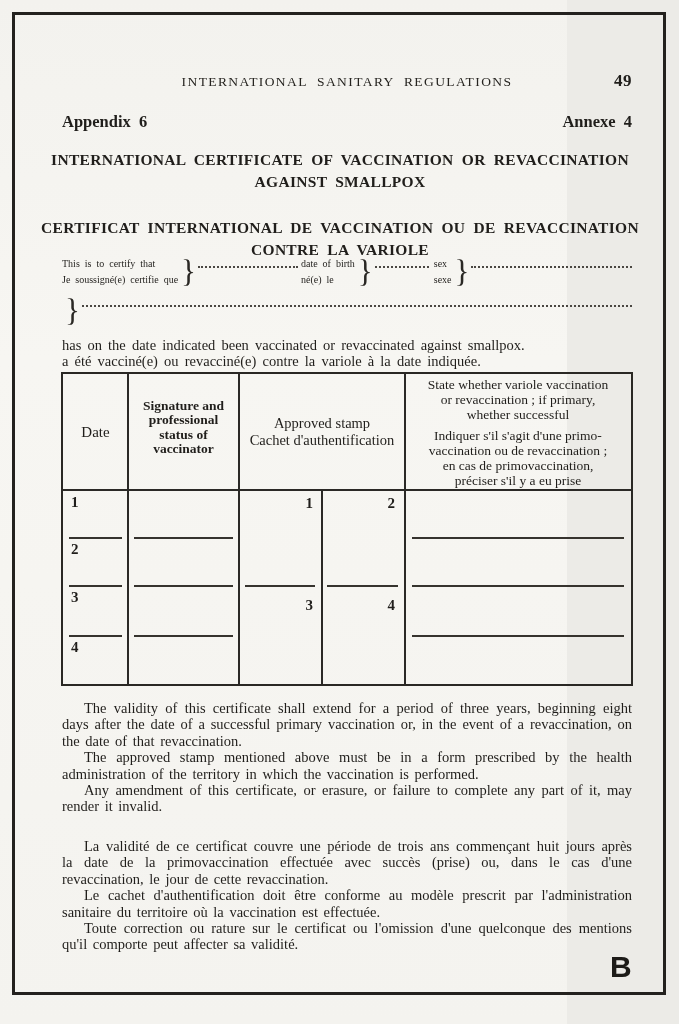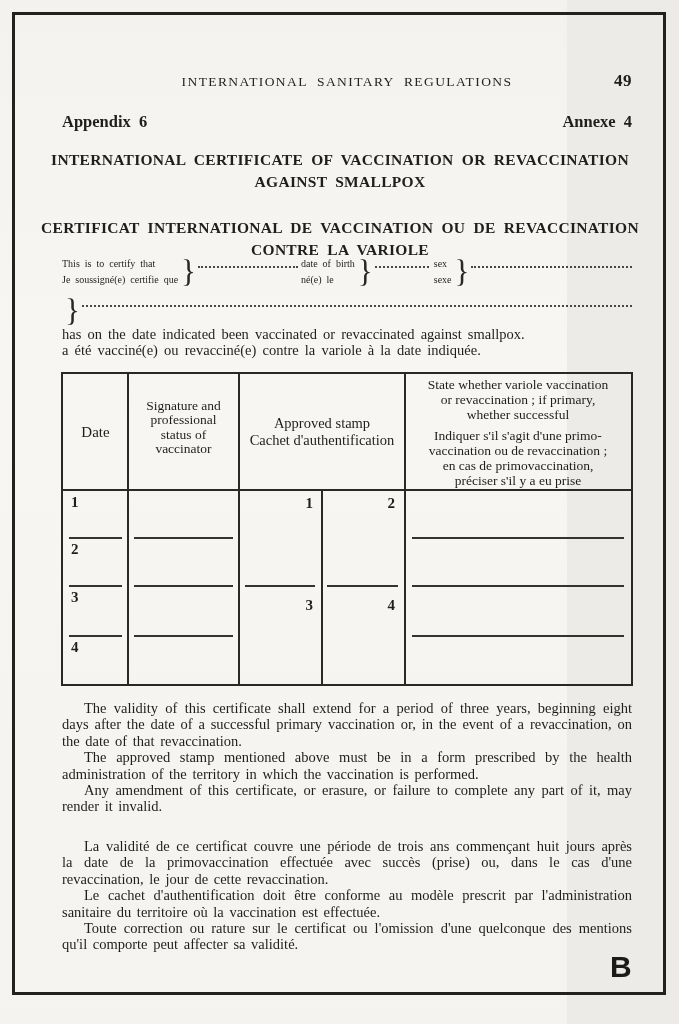--- a/index.html
+++ b/index.html
@@ -35,35 +35,35 @@
   .certify{position:absolute;left:62px;top:256px;width:570px;}
   .cert-row{display:flex;align-items:center;}
   .stack{display:flex;flex-direction:column;}
   .stack span{font-size:10px;line-height:15.5px;white-space:nowrap;word-spacing:2.5px;}
   .brace{font-size:31px;font-weight:400;line-height:30px;margin:0 2px 0 3px;color:#2a2824;}
   .dots{height:0;border-bottom:2px dotted #4a4742;transform:translateY(-5px);}
   .d1{width:100px;margin-right:3px;}
   .d2{width:54px;margin-right:5px;}
   .d3{flex:1;}
   .row2{margin-top:9px;}
-  .statement{}
+  .statement{margin-top:11px;}
   .statement div{font-size:14.5px;line-height:16px;word-spacing:2.5px;}
   
   .cert-table{
     position:absolute;left:61px;top:372px;width:572px;height:314px;
     border:2px solid #2a2824;box-sizing:border-box;
   }
   .thead{
     position:absolute;left:0;top:0;width:568px;height:116px;
     display:grid;grid-template-columns:65px 111px 166px 226px;
   }
   .th{display:flex;flex-direction:column;justify-content:center;align-items:center;text-align:center;}
   .th .pre{white-space:pre-line;}
   .th-date{font-size:15px;word-spacing:2px;}
-  .th-sig{font-size:13.5px;line-height:14.5px;}
+  .th-sig{font-size:13.5px;line-height:14.5px;font-weight:bold;}
   .th-sig .gap{height:9px;}
   .th-stamp{font-size:14.5px;line-height:17px;}
   .th-state{font-size:13.5px;line-height:15px;}
   .th-state .gap{height:6px;}
   .line{position:absolute;background:#2b2926;}
   .vline{width:2px;top:0;height:310px;}
   .vl-1{left:64px;}
   .vl-2{left:175px;}
   .vl-4{left:341px;}
   .vl-mid{left:258px;top:116px;height:194px;}

